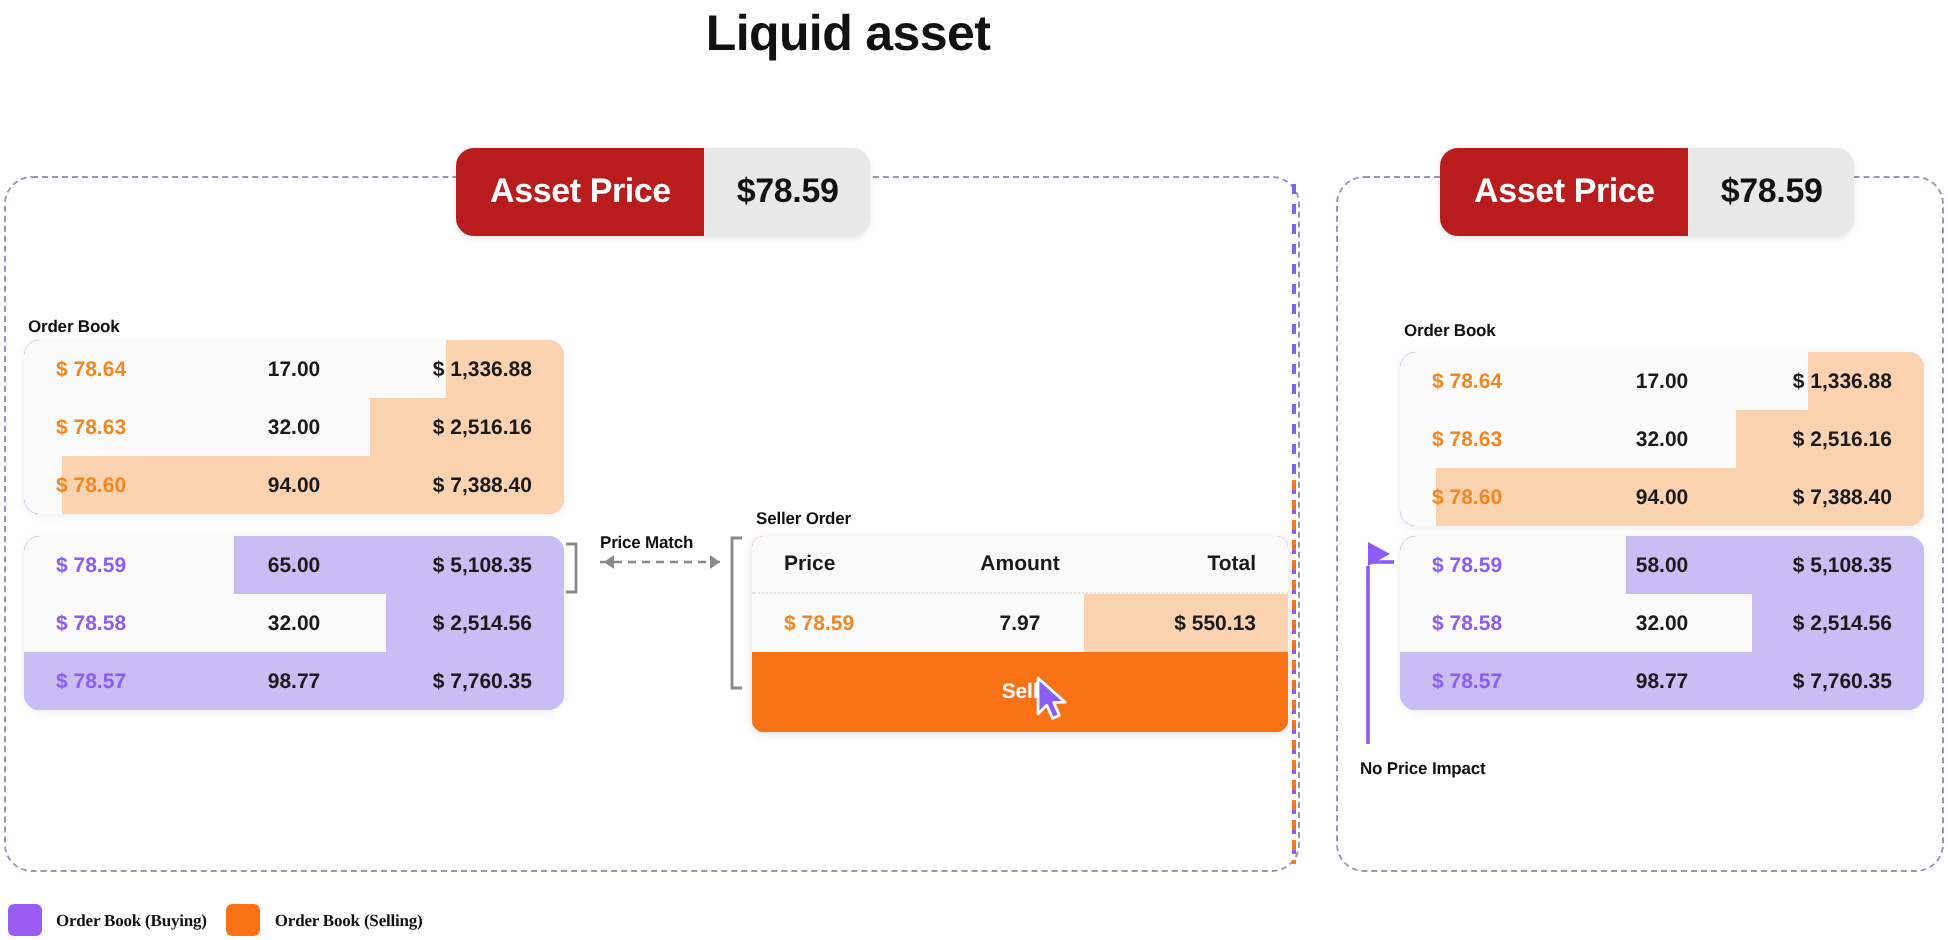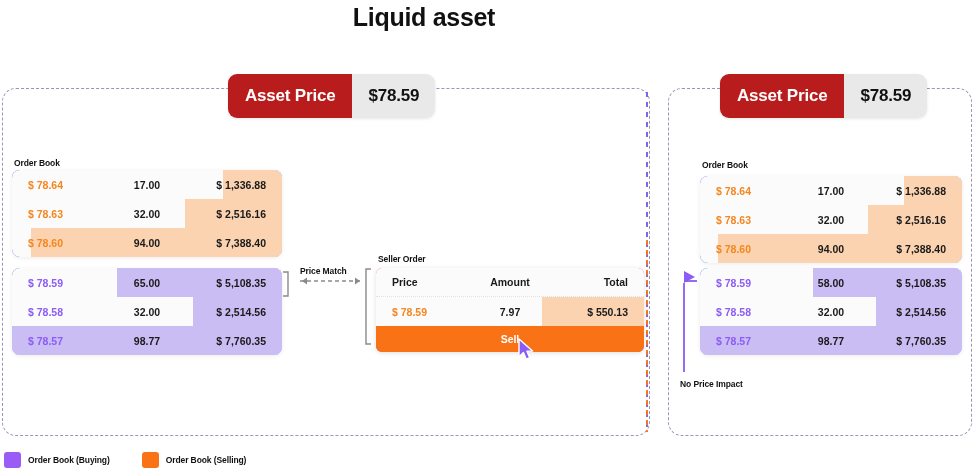--- a/index.html
+++ b/index.html
@@ -125,38 +125,38 @@
   .so-row .so-fill {
     position: absolute; right: 0; top: 0; bottom: 0; width: 38%;
     background: #fbd3b0;
   }
   .so-cell { position: relative; z-index: 2; font-size: 10.5px; font-weight: 700; color: #1a1a1a; white-space: nowrap; }
   .so-price  { flex: 0 0 34%; padding-left: 16px; }
   .so-row .so-price { color: #f5861f; }
   .so-amount { flex: 1 1 auto; text-align: center; }
   .so-total  { flex: 0 0 34%; text-align: right; padding-right: 16px; }
   .sell-btn {
-    height: 26px; background: #f97316; color: #ffffff;
+    height: 40px; background: #f97316; color: #ffffff;
     display: flex; align-items: center; justify-content: center;
     font-size: 10.5px; font-weight: 700; letter-spacing: -.1px;
     cursor: pointer;
   }
 
   
   .ann-label {
     position: absolute;
     font-size: 8.5px; font-weight: 700; color: #111111; letter-spacing: -.1px; text-align: center;
   }
   .svg-layer { position: absolute; left: 0; top: 0; width: 974px; height: 470px; pointer-events: none; }
 
   
   .legend { position: absolute; left: 4px; top: 452px; display: flex; align-items: center; gap: 10px; }
   .legend-item { display: flex; align-items: center; gap: 7px; }
   .legend-swatch { width: 17px; height: 16px; border-radius: 3px; }
-  .legend-text { font-size: 8.5px; font-weight: 700; color: #111111; letter-spacing: -.1px; }
+  .legend-text { font-size: 8.5px; font-weight: 700; color: #111111; letter-spacing: -.1px; font-family: Liberation Serif, serif; }
 </style>
 </head>
 <body>
 
 <div id="stage">
 
   <div class="page-title">Liquid asset</div>
 
   <div class="panel" id="panel-left"></div>
   <div class="panel" id="panel-right"></div>
@@ -295,19 +295,19 @@
     <g transform="translate(519,339)">
       <path d="M0 0 L0 18 L4.4 13.6 L7.3 20.2 L10.7 18.6 L7.9 12.3 L13.6 12.1 Z" fill="#8b5cf6" stroke="#ffffff" stroke-width="1.4" stroke-linejoin="round"></path>
     </g>
   </svg>
 
   <div class="legend">
     <div class="legend-item">
       <span class="legend-swatch" style="background:#9b5cf6;"></span>
       <span class="legend-text">Order Book (Buying)</span>
     </div>
-    <div class="legend-item" style="margin-left:22px;">
+    <div class="legend-item" style="">
       <span class="legend-swatch" style="background:#f97316;"></span>
       <span class="legend-text">Order Book (Selling)</span>
     </div>
   </div>
 
 </div>
 
 </body></html>

